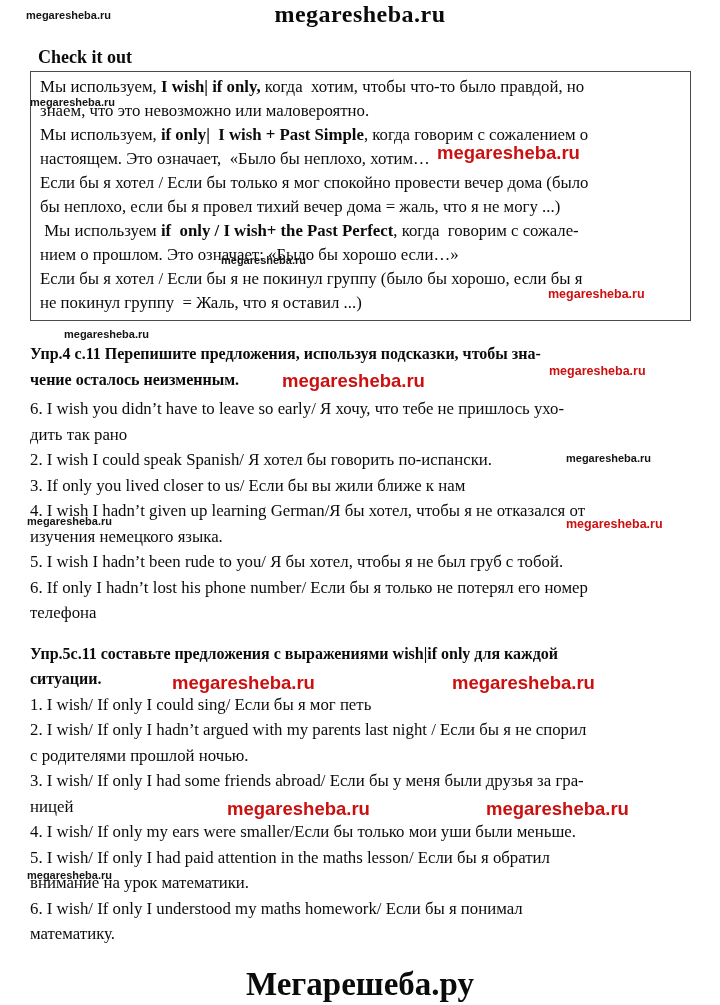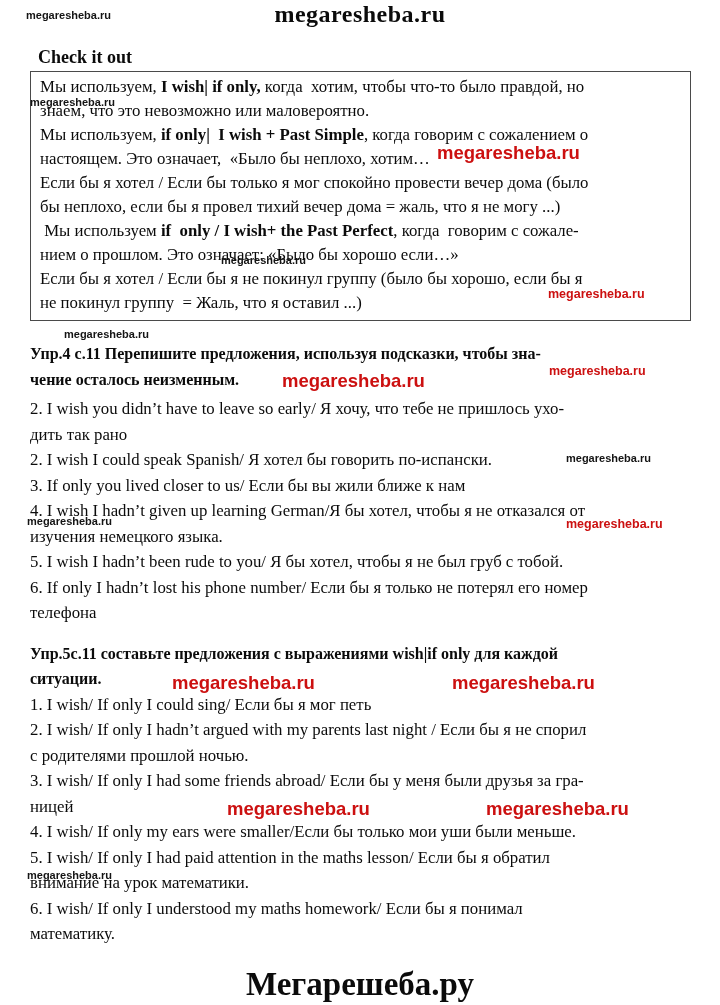--- a/index.html
+++ b/index.html
@@ -63,21 +63,21 @@
     <div class="line"><span>Если бы я хотел / Если бы я не покинул группу (было бы хорошо, если бы я</span></div>
     <div class="line"><span>не покинул группу  = Жаль, что я оставил ...)</span></div>
   </div>
 
   <div class="ex-title">
     <div class="line">Упр.4 с.11 Перепишите предложения, используя подсказки, чтобы зна-</div>
     <div class="line">чение осталось неизменным.</div>
   </div>
 
   <div class="items">
-    <div class="line">2. I wish you didn’t have to leave so early/ Я хочу, что тебе не пришлось ухо-</div>
+    <div class="line">6. I wish you didn’t have to leave so early/ Я хочу, что тебе не пришлось ухо-</div>
     <div class="line">дить так рано</div>
     <div class="line">2. I wish I could speak Spanish/ Я хотел бы говорить по-испански.</div>
     <div class="line">3. If only you lived closer to us/ Если бы вы жили ближе к нам</div>
     <div class="line">4. I wish I hadn’t given up learning German/Я бы хотел, чтобы я не отказался от</div>
     <div class="line">изучения немецкого языка.</div>
     <div class="line">5. I wish I hadn’t been rude to you/ Я бы хотел, чтобы я не был груб с тобой.</div>
     <div class="line">6. If only I hadn’t lost his phone number/ Если бы я только не потерял его номер</div>
     <div class="line">телефона</div>
   </div>
 

